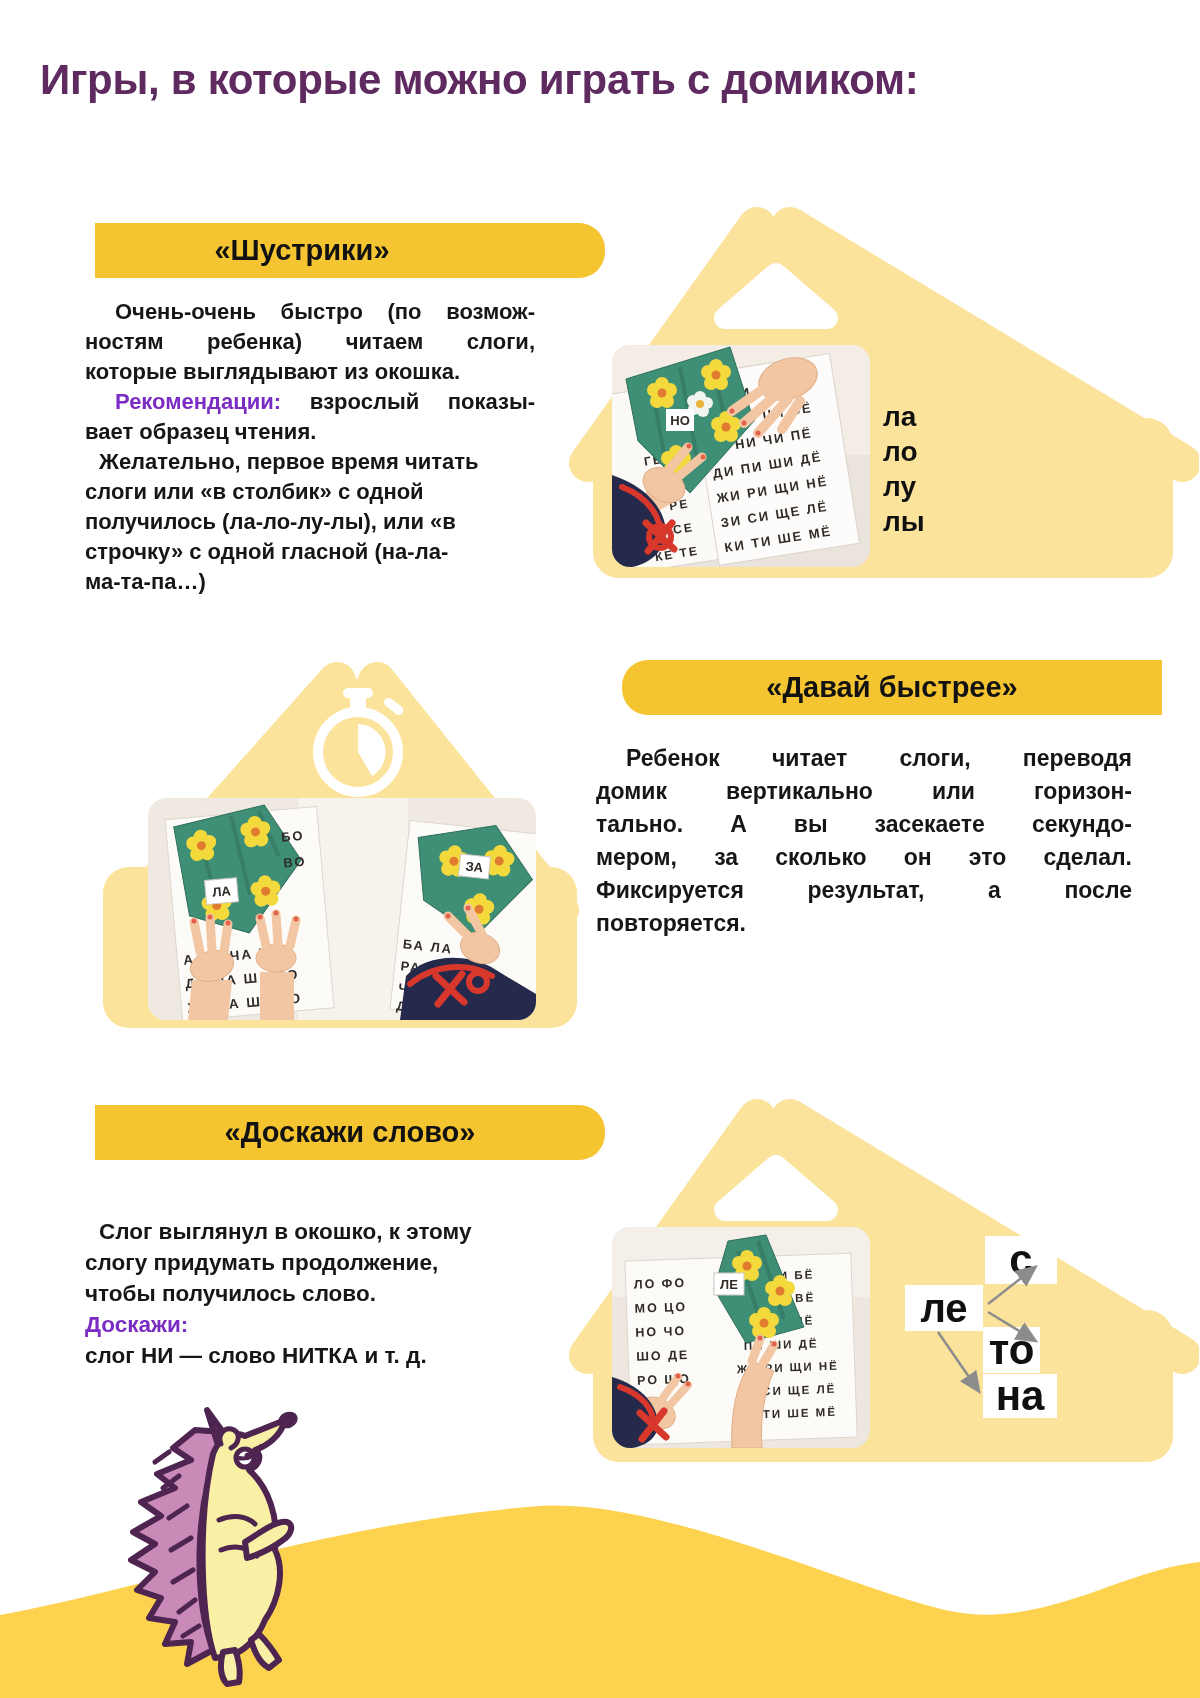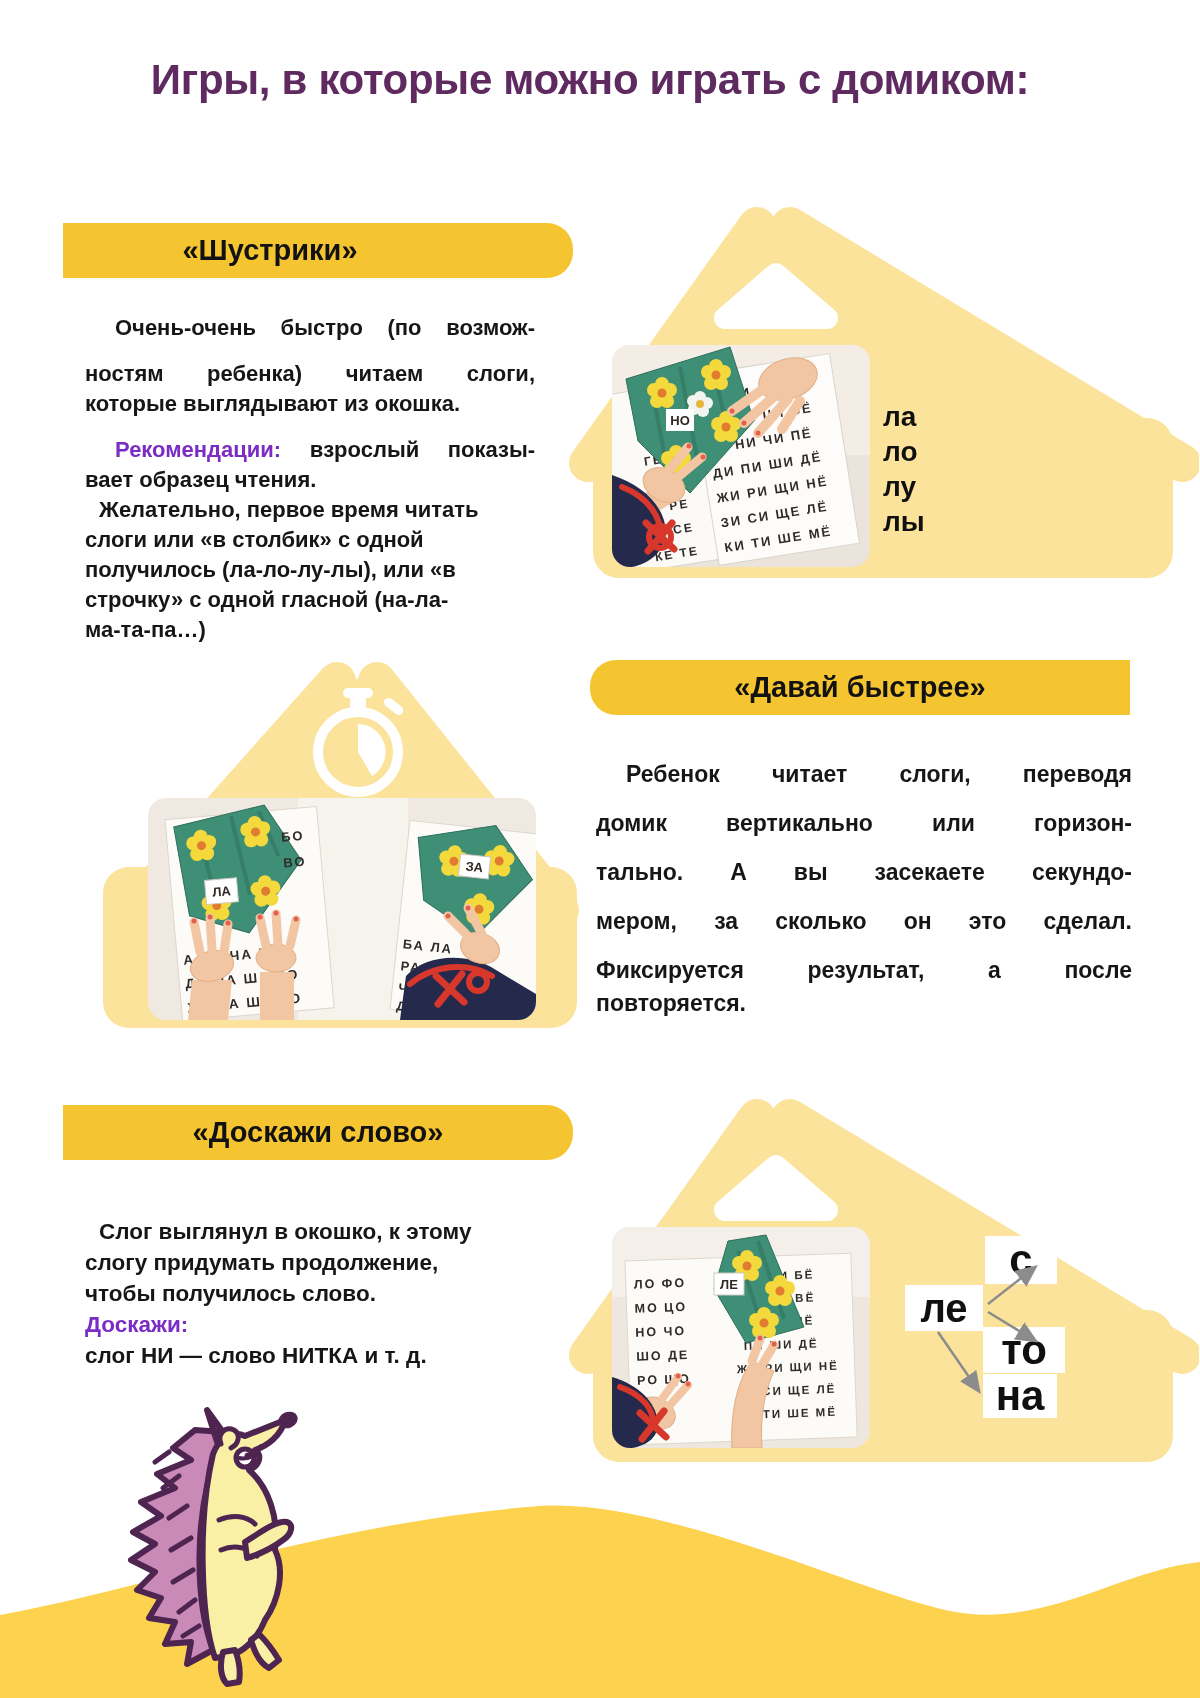--- a/index.html
+++ b/index.html
@@ -2,44 +2,44 @@
 <html><head>
 <meta charset="utf-8">
 <style>
   html,body{margin:0;padding:0;background:#fff;}
   #page{
     position:relative;width:1200px;height:1698px;background:#FFFFFF;overflow:hidden;
     font-family:"Liberation Sans","DejaVu Sans",sans-serif;color:#161616;
   }
   .abs{position:absolute;}
   
-  #title{left:40px;top:56px;width:1100px;font-size:42px;font-weight:800;color:#5E2A60;letter-spacing:-0.3px;text-align:center;}
+  #title{left:40px;top:56px;width:1100px;font-size:42px;font-weight:800;color:#5E2A60;letter-spacing:-0.3px;}
   
   .banner{height:55px;background:#F5C531;display:flex;align-items:center;justify-content:center;
-          font-size:29px;font-weight:800;color:#121212;}
+          font-size:29px;font-weight:800;color:#121212;margin-left:32px;}
   #banner1{left:63px;top:223px;width:510px;border-radius:0 26px 26px 0;padding-right:96px;box-sizing:border-box;}
   #banner2{left:590px;top:660px;width:540px;border-radius:26px 0 0 26px;}
   #banner3{left:63px;top:1105px;width:510px;border-radius:0 26px 26px 0;}
   
   .tb{font-weight:600;}
   #tb1{left:85px;top:297px;width:450px;font-size:22px;line-height:30px;}
   #tb2{left:596px;top:742px;width:536px;font-size:23px;line-height:33px;}
   #tb3{left:85px;top:1216px;width:464px;font-size:22.5px;line-height:31px;}
-  .just{text-align:justify;text-align-last:justify;margin-top:16px;}
+  .just{text-align:justify;text-align-last:justify;}
   .ind{text-indent:30px;}
   .ind-sm{text-indent:14px;}
   .accent{color:#7B2CC4;}
   
   #sylcol{left:883px;top:399px;font-size:28px;font-weight:800;line-height:35px;color:#101010;}
   
   .card{background:#FFFFFF;display:flex;align-items:center;justify-content:center;
         font-weight:800;color:#101010;}
   #card-le{left:905px;top:1285px;width:78px;height:46px;font-size:40px;}
   #card-s {left:985px;top:1236px;width:72px;height:48px;font-size:42px;}
-  #card-to{left:983px;top:1327px;width:82px;height:46px;font-size:42px;}
+  #card-to{left:983px;top:1327px;width:57px;height:46px;font-size:42px;}
   #card-na{left:983px;top:1374px;width:74px;height:44px;font-size:42px;}
   
   svg{display:block;}
   .house-stroke{stroke:#FBE39B;stroke-width:38;stroke-linecap:round;fill:none;}
   .house-fill{fill:#FBE39B;}
   .prow{font-family:"Liberation Sans","DejaVu Sans",sans-serif;font-weight:700;fill:#2E2B28;letter-spacing:2px;}
   .pw{font-family:"Liberation Sans","DejaVu Sans",sans-serif;font-weight:700;font-size:13px;fill:#2F2A26;text-anchor:middle;}
   .finger{stroke:#F2C6A2;stroke-linecap:round;fill:none;}
   .nail{fill:#E2604C;}
   .redtrim{stroke:#D8372C;fill:none;stroke-linecap:round;}

